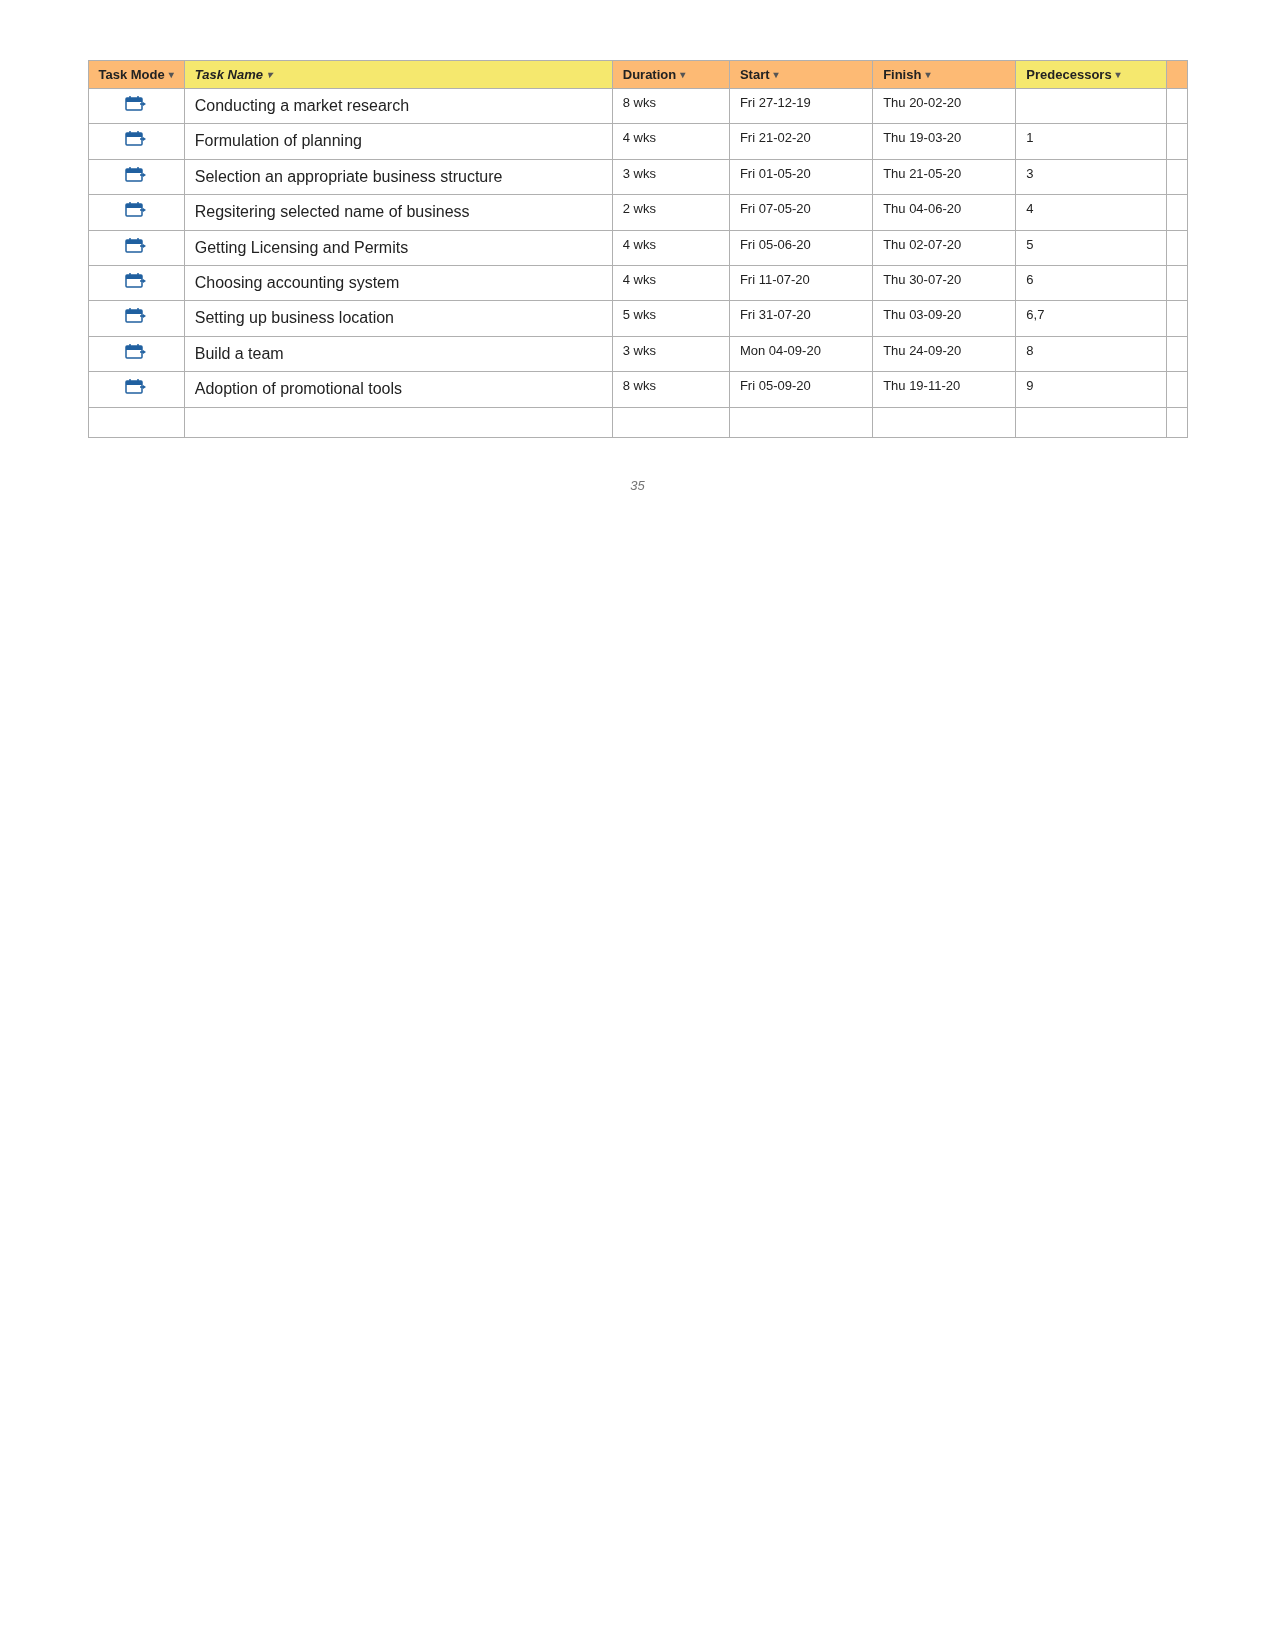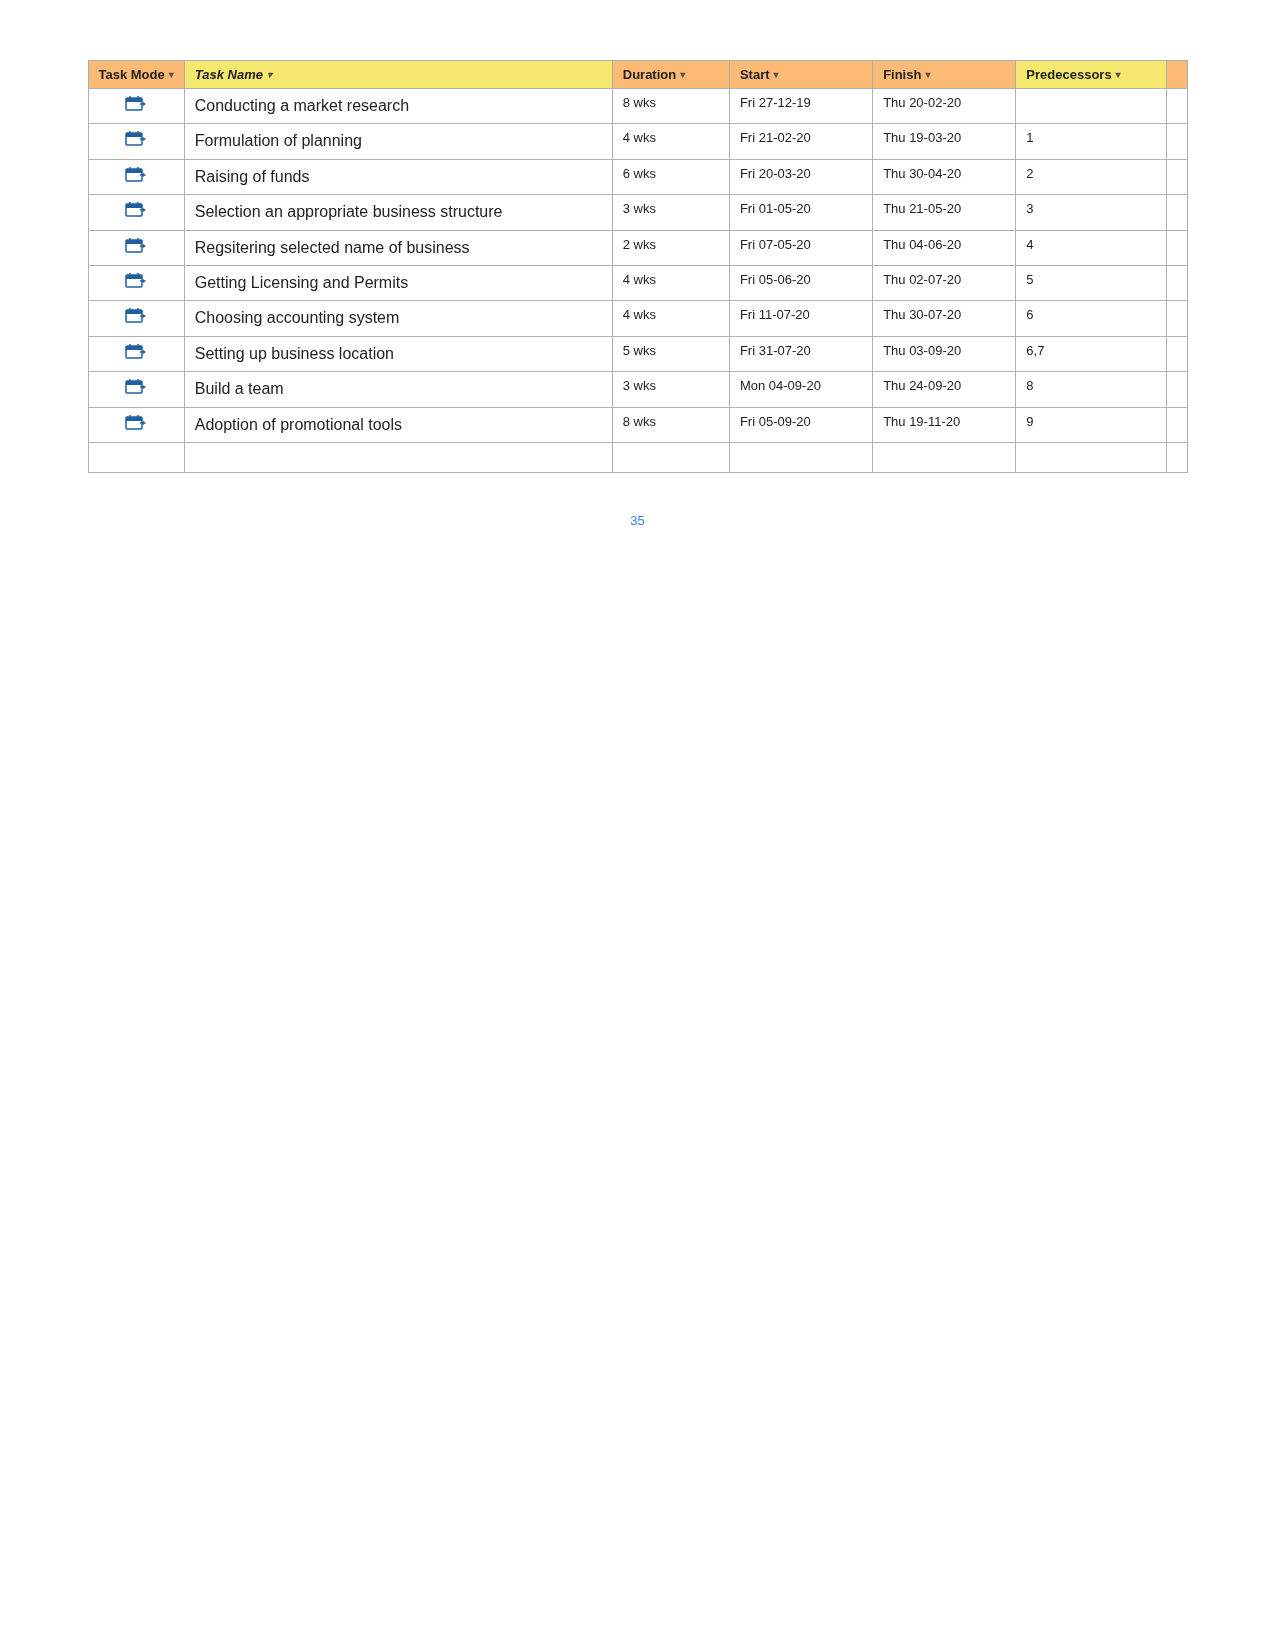--- a/index.html
+++ b/index.html
@@ -116,22 +116,23 @@
     }
 
     .empty-row td {
       height: 30px;
     }
 
     .page-footer {
       text-align: center;
       margin-top: 40px;
       font-size: 13px;
-      color: #3b82f6;
+      color: #737373;
       width: 100%;
+      font-style: italic;
     }
 
     
     .task-mode-icon {
       color: #2060a0;
       font-size: 15px;
       line-height: 1;
     }
   </style>
 </head>
@@ -215,36 +216,20 @@
         </tr>
         <tr>
           <td class="task-mode-cell"><span class="task-mode-icon" style="display: inline-block; width: 22px; height: 18px; position: relative;"><svg width="22" height="18" viewBox="0 0 22 18">
                 <rect x="1" y="3" width="16" height="12" rx="1" fill="none" stroke="#2060a0" stroke-width="1.5"></rect>
                 <rect x="1" y="3" width="16" height="4" fill="#2060a0"></rect>
                 <line x1="5" y1="1" x2="5" y2="5" stroke="#2060a0" stroke-width="1.5"></line>
                 <line x1="13" y1="1" x2="13" y2="5" stroke="#2060a0" stroke-width="1.5"></line>
                 <polyline points="15,9 19,9" fill="none" stroke="#2060a0" stroke-width="1.5"></polyline>
                 <polygon points="18,7 21,9 18,11" fill="#2060a0"></polygon>
               </svg></span></td>
-          <td class="task-name-cell">Raising of funds</td>
-          <td class="duration-cell">6 wks</td>
-          <td class="start-cell">Fri 20-03-20</td>
-          <td class="finish-cell">Thu 30-04-20</td>
-          <td class="predecessors-cell">2</td>
-          <td></td>
-        </tr>
-        <tr>
-          <td class="task-mode-cell"><span class="task-mode-icon" style="display: inline-block; width: 22px; height: 18px; position: relative;"><svg width="22" height="18" viewBox="0 0 22 18">
-                <rect x="1" y="3" width="16" height="12" rx="1" fill="none" stroke="#2060a0" stroke-width="1.5"></rect>
-                <rect x="1" y="3" width="16" height="4" fill="#2060a0"></rect>
-                <line x1="5" y1="1" x2="5" y2="5" stroke="#2060a0" stroke-width="1.5"></line>
-                <line x1="13" y1="1" x2="13" y2="5" stroke="#2060a0" stroke-width="1.5"></line>
-                <polyline points="15,9 19,9" fill="none" stroke="#2060a0" stroke-width="1.5"></polyline>
-                <polygon points="18,7 21,9 18,11" fill="#2060a0"></polygon>
-              </svg></span></td>
           <td class="task-name-cell">Selection an appropriate business structure</td>
           <td class="duration-cell">3 wks</td>
           <td class="start-cell">Fri 01-05-20</td>
           <td class="finish-cell">Thu 21-05-20</td>
           <td class="predecessors-cell">3</td>
           <td></td>
         </tr>
         <tr>
           <td class="task-mode-cell"><span class="task-mode-icon" style="display: inline-block; width: 22px; height: 18px; position: relative;"><svg width="22" height="18" viewBox="0 0 22 18">
                 <rect x="1" y="3" width="16" height="12" rx="1" fill="none" stroke="#2060a0" stroke-width="1.5"></rect>

